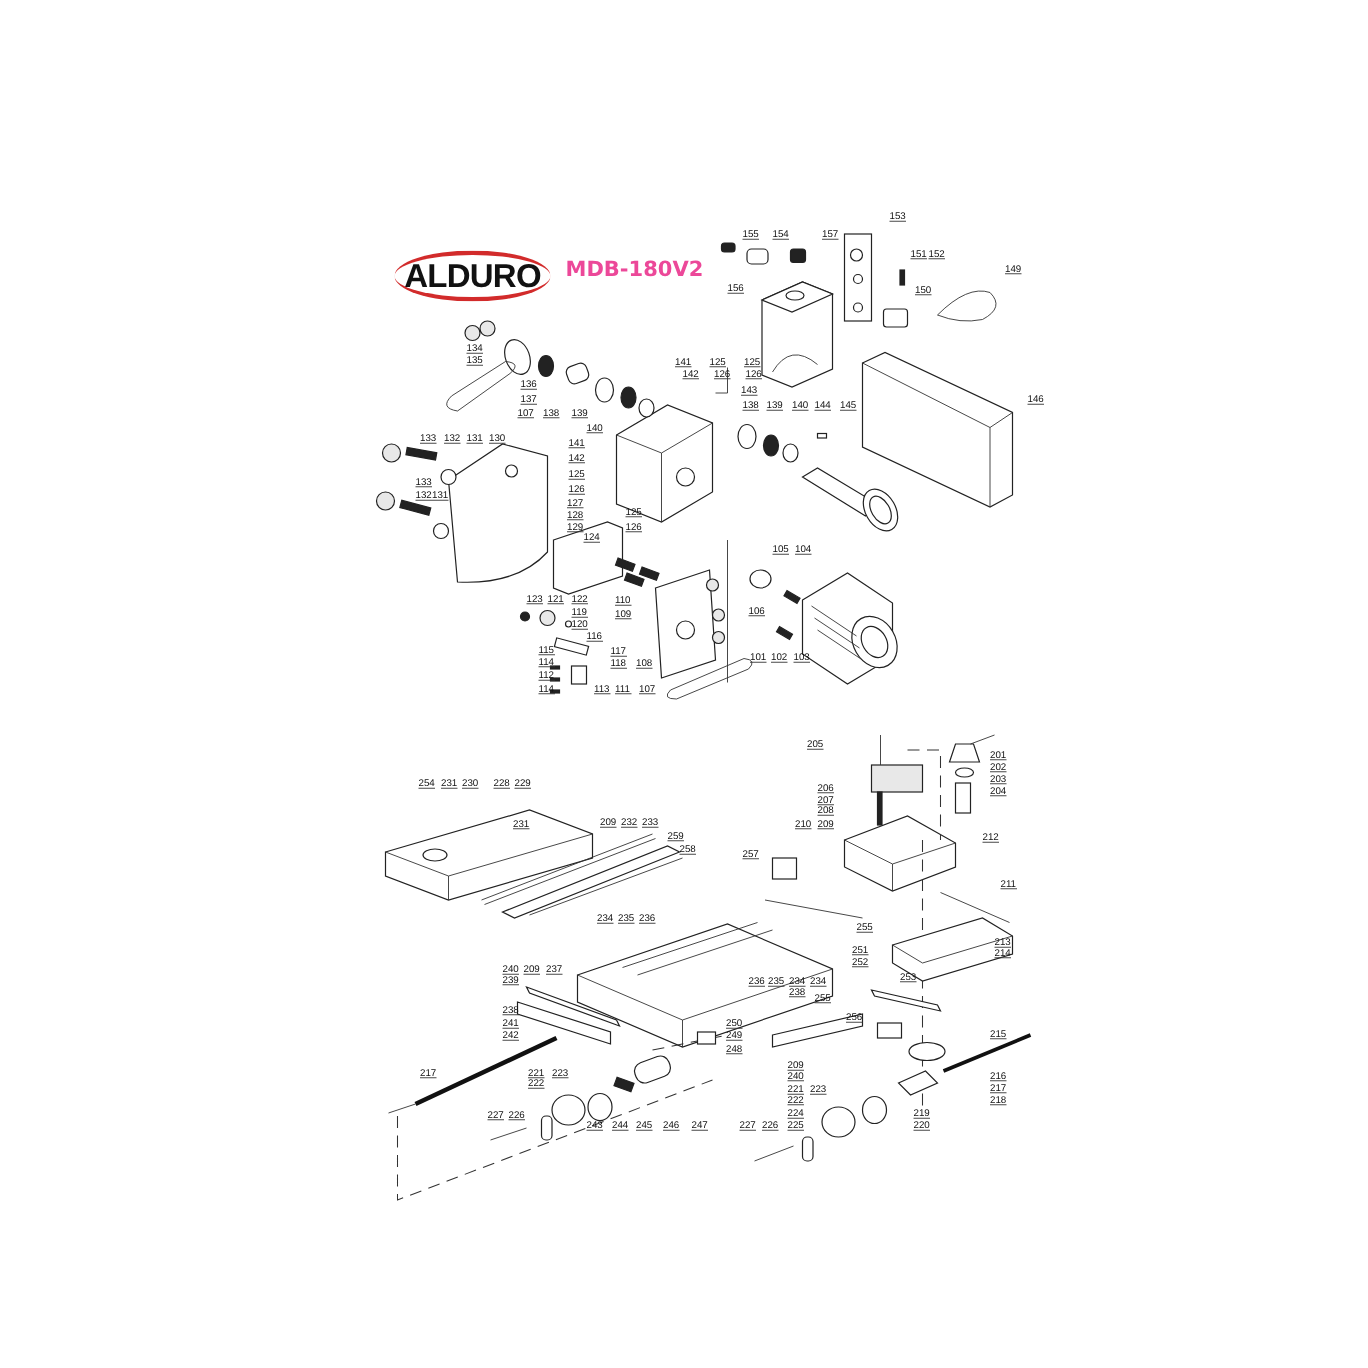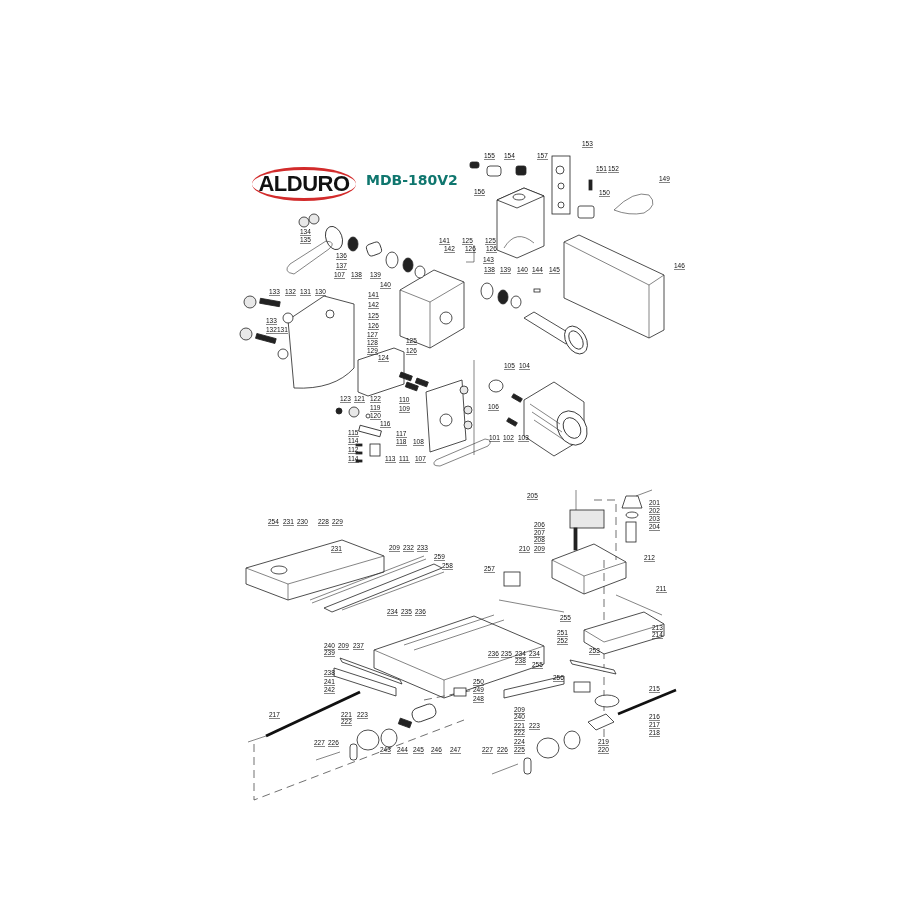--- a/index.html
+++ b/index.html
@@ -1,21 +1,21 @@
 <!DOCTYPE html>
 <html><head>
 <meta charset="utf-8">
 <style>
   html, body { margin:0; padding:0; background:#ffffff; }
   body { width:912px; height:912px; position:relative; overflow:hidden; font-family:"Liberation Sans", sans-serif; }
-  .page { position:absolute; left:4px; top:0; width:880px; height:912px; background:#fff; }
+  .page { position:absolute; left:15px; top:0; width:880px; height:912px; background:#fff; }
   .logo { position:absolute; left:244px; top:165px; width:112px; height:40px; }
   .logo-ellipse { position:absolute; left:4px; top:2px; width:104px; height:34px; border-radius:50%; border-top:3px solid #d22b2b; border-bottom:3px solid #d22b2b; border-left:0; border-right:0; box-sizing:border-box; }
   .logo-text { position:absolute; left:0; top:7px; width:112px; text-align:center; font-family:"Liberation Sans", sans-serif; font-weight:bold; font-size:22px; letter-spacing:-0.5px; color:#111; line-height:24px; }
-  .model { position:absolute; left:362px; top:172px; font-family:"DejaVu Sans", sans-serif; font-weight:bold; font-size:14px; color:#0f766e; }
+  .model { position:absolute; left:362px; top:172px; font-family:"DejaVu Sans", sans-serif; font-weight:bold; font-size:14px; color:#ec4899; }
   svg.drawing { position:absolute; left:0; top:0; }
   .lbl { font-family:"Liberation Sans", sans-serif; font-size:6.5px; fill:#111; }
   .part { fill:#fff; stroke:#222; stroke-width:0.8; }
   .partg { fill:#e8e8e8; stroke:#222; stroke-width:0.8; }
   .dark { fill:#222; stroke:#222; stroke-width:0.8; }
   .ln { stroke:#333; stroke-width:0.6; fill:none; }
   .dash { stroke:#333; stroke-width:0.7; fill:none; stroke-dasharray:8 5; }
 </style>
 </head>
 <body>

